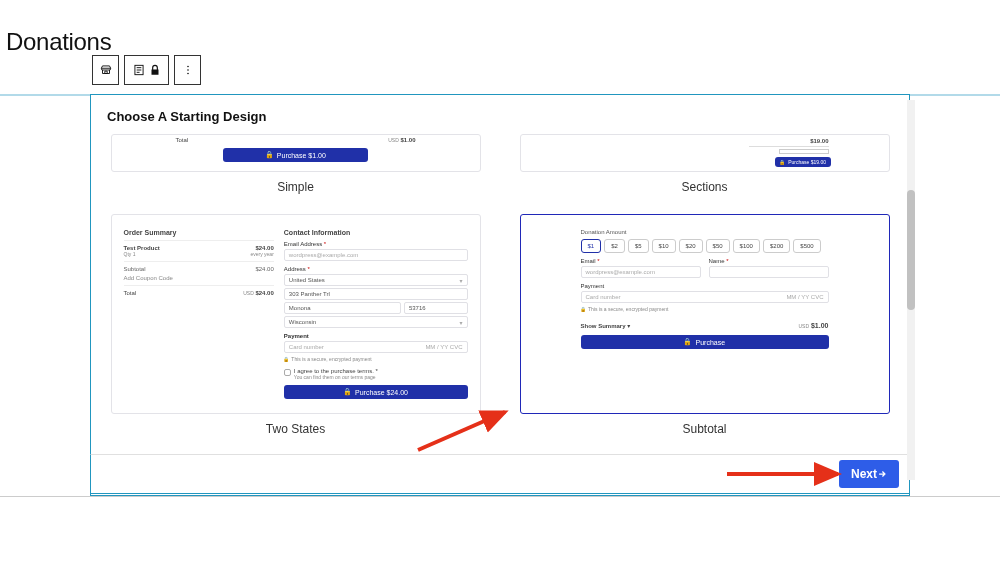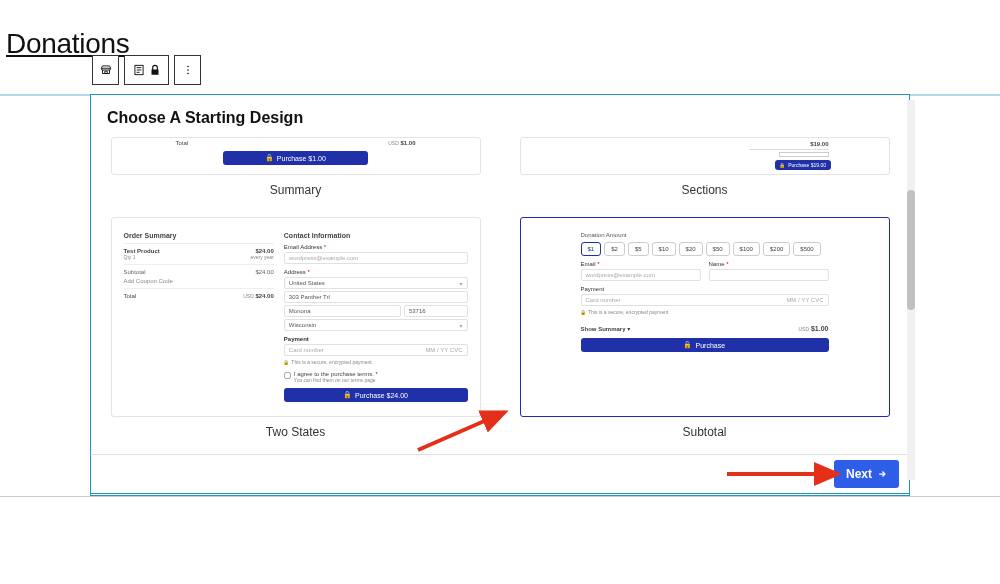--- a/index.html
+++ b/index.html
@@ -1,35 +1,35 @@
 <!DOCTYPE html>
 <html><head>
 <meta charset="utf-8">
 <style>
   * { box-sizing: border-box; margin: 0; padding: 0; }
   body { font-family: -apple-system, BlinkMacSystemFont, "Segoe UI", sans-serif; background: #fff; width: 1000px; height: 584px; overflow: hidden; position: relative; }
-  .page-title { position: absolute; top: 28px; left: 6px; font-size: 28px; font-weight: 500; color: #111; letter-spacing: -0.3px; text-decoration: underline; }
+  .page-title { position: absolute; top: 28px; left: 6px; font-size: 24px; font-weight: 500; color: #111; letter-spacing: -0.3px; }
   .top-icon-bar { position: absolute; top: 55px; left: 92px; display: flex; gap: 5px; }
   .icon-btn { width: 27px; height: 30px; border: 1px solid #333; background: #fff; display: flex; align-items: center; justify-content: center; font-size: 12px; cursor: pointer; }
   .icon-btn.dbl { width: 45px; }
   .icon-btn svg { width: 14px; height: 14px; }
   .hr-lines { position: absolute; top: 94px; left: 0; right: 0; height: 2px; background: #2196bf; opacity: 0.35; }
   .hr-lines2 { position: absolute; top: 496px; left: 0; right: 0; height: 1px; background: #ccc; }
   .panel-wrap { position: absolute; top: 94px; left: 90px; width: 820px; height: 402px; border: 1px solid #2196bf; background: #fff; display: flex; flex-direction: column; }
-  .panel-title { font-size: 16px; font-weight: 600; color: #111; padding: 14px 16px 10px; }
+  .panel-title { font-size: 13px; font-weight: 600; color: #111; padding: 14px 16px 10px; }
   .designs-area { flex: 1; overflow: hidden; position: relative; padding: 0 10px; }
   .design-grid { display: grid; grid-template-columns: 1fr 1fr; gap: 20px 20px; }
   .design-cell { display: flex; flex-direction: column; align-items: center; }
   .design-thumb { width: 370px; border: 1px solid #e3e3e8; background: #fff; border-radius: 3px; overflow: hidden; position: relative; }
   .design-thumb.partial-top { height: 38px; }
   .design-thumb.full { height: 200px; }
   .design-thumb.selected { border: 1.5px solid #2028b8; }
   .design-caption { font-size: 12px; color: #333; margin-top: 8px; }
   .footer-bar { position: absolute; top: 454px; left: 90px; width: 820px; height: 40px; border: 1px solid #2196bf; border-top: 1px solid #e0e0e0; display: flex; justify-content: flex-end; align-items: center; padding-right: 10px; background: #fff; }
-  .next-btn { background: #2E5DE8; color: #fff; font-size: 12px; font-weight: 600; border: none; border-radius: 3px; padding: 7px 12px; display: flex; align-items: center; gap: 5px; cursor: pointer; }
+  .next-btn { background: #2E5DE8; color: #fff; font-size: 12px; font-weight: 600; border: none; border-radius: 3px; padding: 7px 12px; display: flex; align-items: center; cursor: pointer; }
   .scrollbar { position: absolute; top: 100px; right: 85px; width: 8px; height: 380px; background: #f1f1f1; }
   .scrollbar-thumb { position: absolute; top: 90px; width: 100%; height: 120px; background: #c1c1c1; border-radius: 4px; }
   
   .thumb-inner { position: absolute; inset: 0; transform-origin: top left; font-size: 7px; color: #444; }
   .row-flex { display: flex; justify-content: space-between; align-items: center; }
   .purchase-btn { background: #2030a8; color: #fff; border-radius: 3px; font-size: 7px; display: flex; align-items: center; justify-content: center; gap: 3px; }
   .amount-box { display: inline-flex; align-items: center; justify-content: center; border: 1px solid #ccc; border-radius: 3px; padding: 3px 6px; font-size: 6px; margin: 2px 3px 0 0; }
   .amount-box.sel { border-color: #2030a8; color: #2030a8; }
   .field { border: 1px solid #e0e0e5; border-radius: 2px; height: 12px; font-size: 6px; padding: 0 4px; display: flex; align-items: center; color: #aaa; margin-top: 2px; }
   .lbl { font-size: 6px; color: #333; margin-top: 5px; }
@@ -82,21 +82,21 @@
             <div class="row-flex" style="padding:0 4px;">
               <span style="font-size:6px;">Total</span>
               <span style="font-size:6px;"><span style="font-size:5px;color:#888;">USD</span> <b>$1.00</b></span>
             </div>
             <div class="purchase-btn" style="width:145px;height:14px;margin:5px auto 0;">
               <span style="font-size:7px;">🔒</span>
                 <span>Purchase $1.00</span>
             </div>
           </div>
         </div>
-        <div class="design-caption">Summary</div>
+        <div class="design-caption">Simple</div>
       </div>
 
       <div class="design-cell">
         <div class="design-thumb partial-top">
           <div class="thumb-inner" style="padding:0;">
             <div style="position:absolute;right:60px;top:3px;display:flex;flex-direction:column;align-items:flex-end;">
               <span style="font-size:6px;font-weight:600;">$19.00</span>
               <div style="width:80px;height:1px;background:#ddd;margin:2px 0;"></div>
               <div style="width:50px;height:5px;border:1px solid #ccc;"></div>
             </div>

